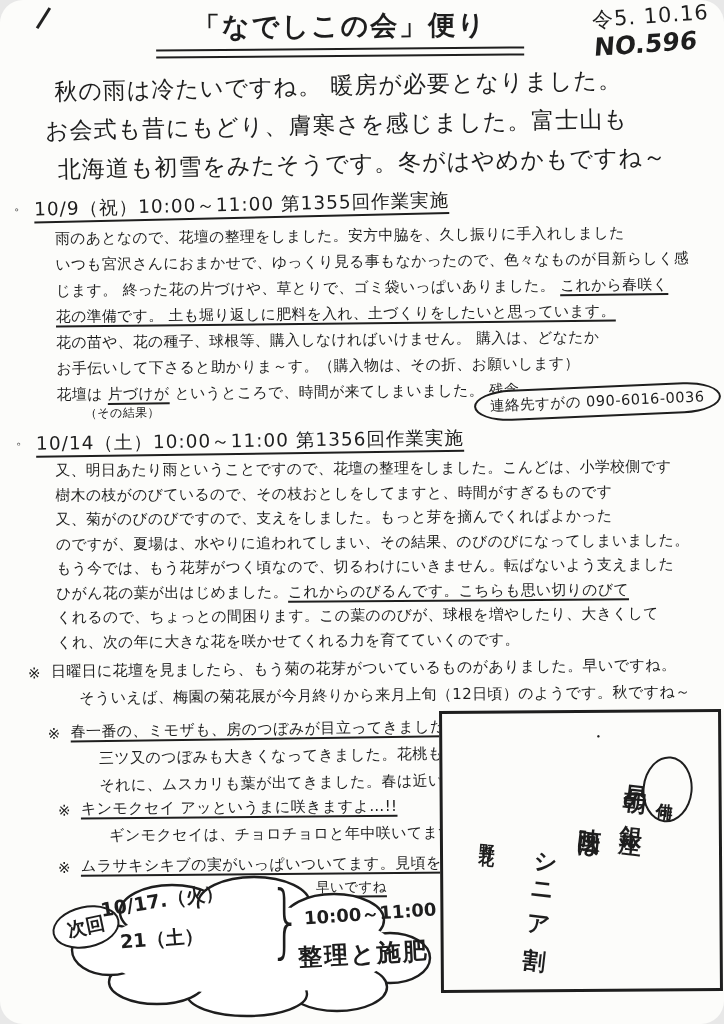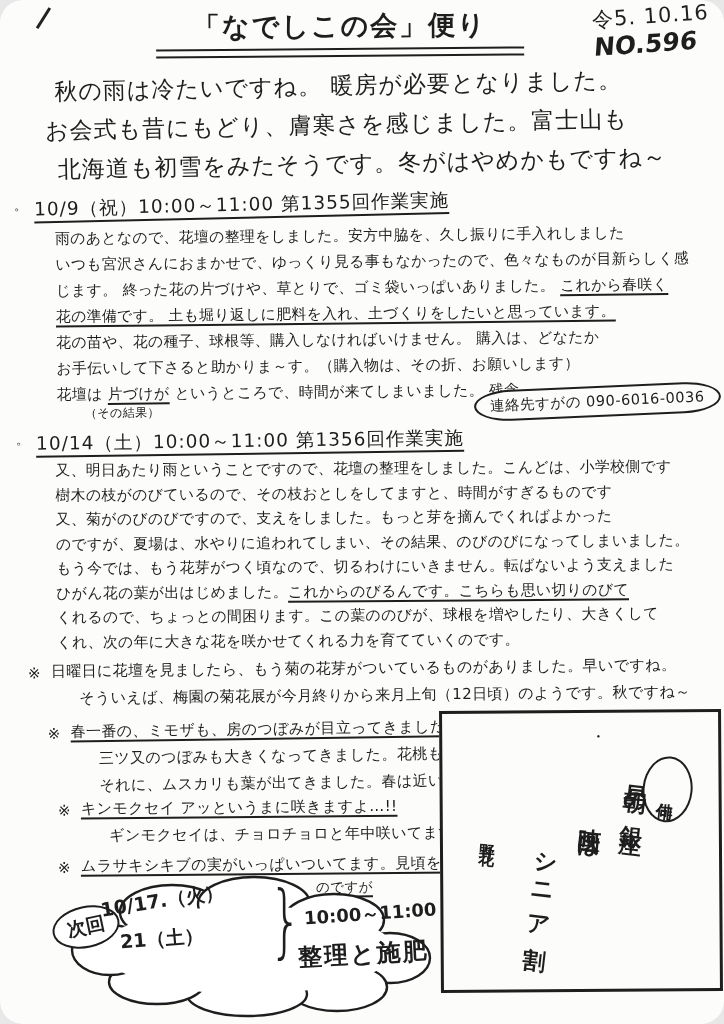--- a/index.html
+++ b/index.html
@@ -162,21 +162,21 @@
     <span class="marker">※</span>
     <div>
         <div class="hline"><span class="u">キンモクセイ アッというまに咲きますよ…!!</span></div>
         <div class="hline"><span>ギンモクセイは、チョロチョロと年中咲いてます。</span></div>
       </div>
   </div>
   <div class="abs note note4">
     <span class="marker">※</span>
     <div>
         <div class="hline"><span class="u">ムラサキシキブの実がいっぱいついてます。見頃をすぎようと</span></div>
-        <div class="hline"><span class="u">のですが</span></div>
+        <div class="hline"><span class="u">早いですね</span></div>
       </div>
   </div>
 
   <div class="abs cloud-wrap">
     <svg class="cloud-svg" width="400" height="150" viewBox="0 0 400 150">
       <g fill="#ffffff" stroke="#1e1e1e" stroke-width="2.4">
         <ellipse cx="130" cy="40" rx="52" ry="27"></ellipse>
         <ellipse cx="212" cy="32" rx="56" ry="27"></ellipse>
         <ellipse cx="292" cy="48" rx="50" ry="26"></ellipse>
         <ellipse cx="348" cy="86" rx="40" ry="25"></ellipse>

